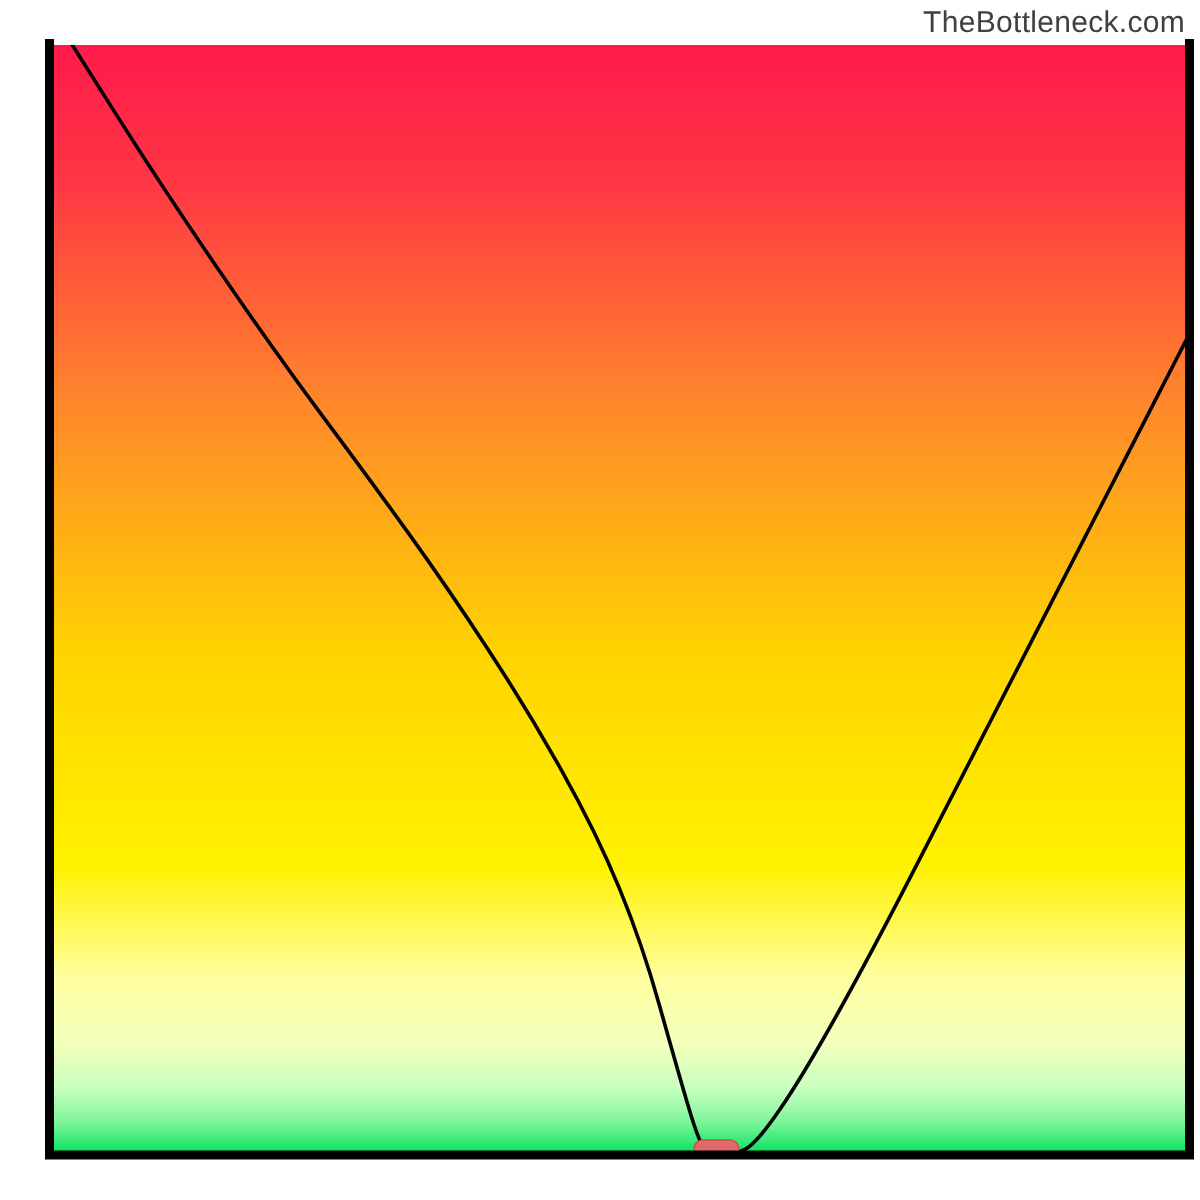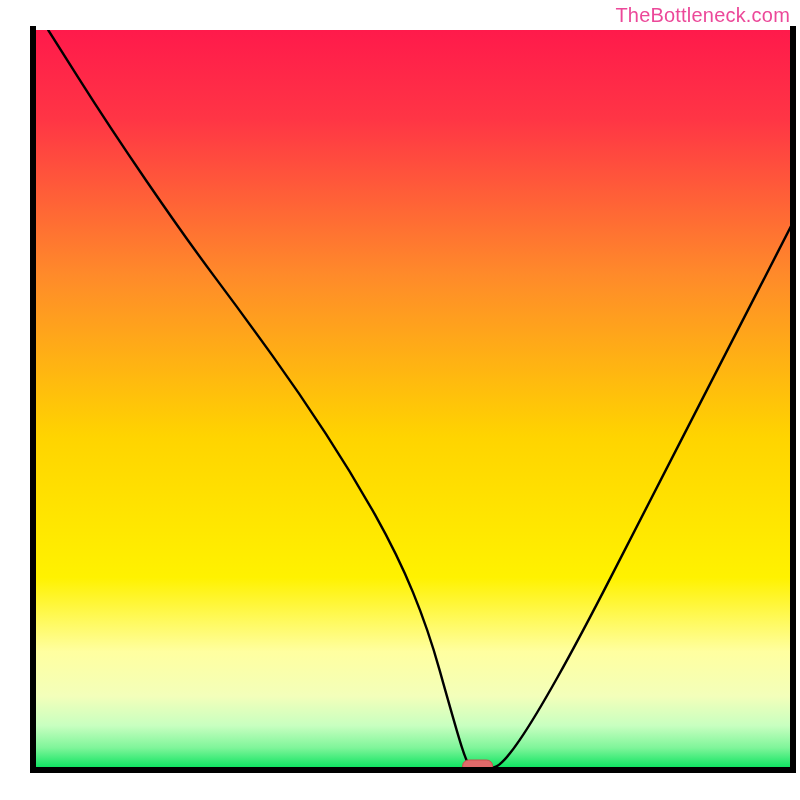--- a/index.html
+++ b/index.html
@@ -17,21 +17,21 @@
   }
   svg {
     display: block;
   }
   .watermark {
     position: absolute;
     top: 4px;
     right: 10px;
     font-size: 20px;
     font-weight: 500;
-    color: #ec4899;
+    color: #404040;
     letter-spacing: 0.2px;
     user-select: none;
   }
 </style>
 </head>
 <body>
 
 <div class="canvas-wrap">
 
   <svg width="800" height="800" viewBox="0 0 800 800">

